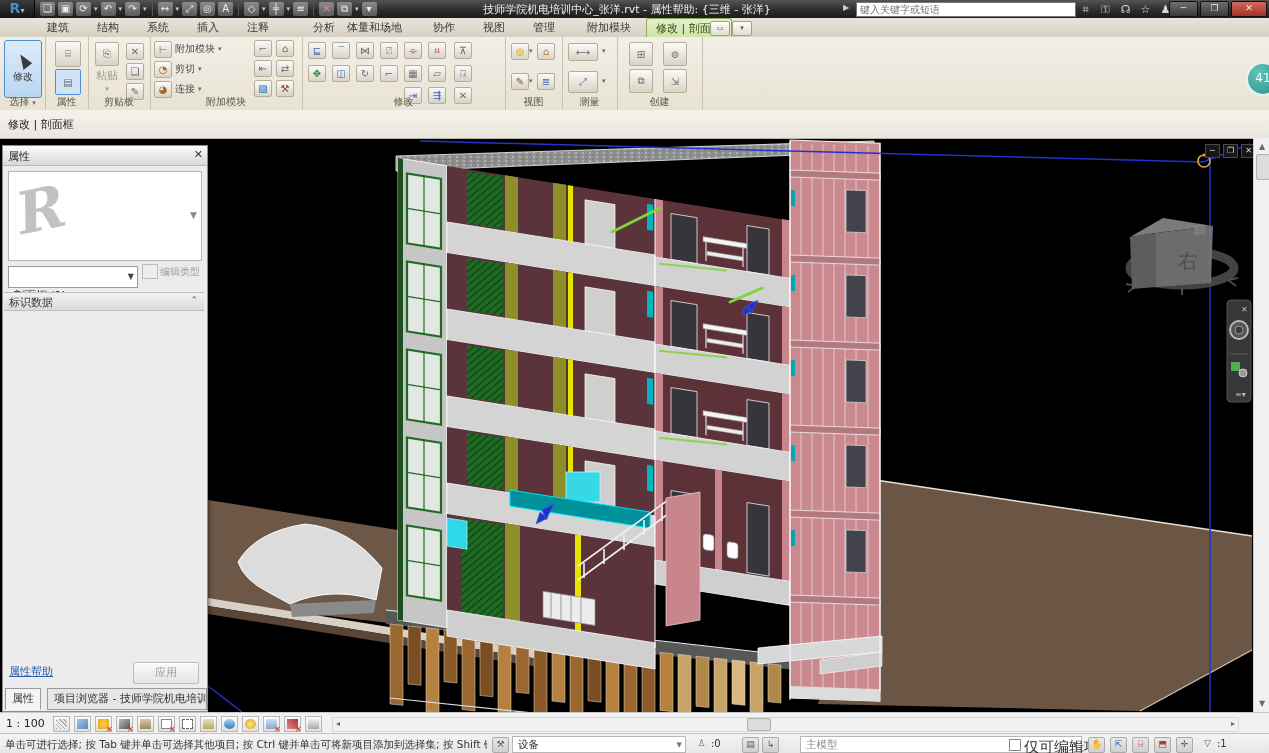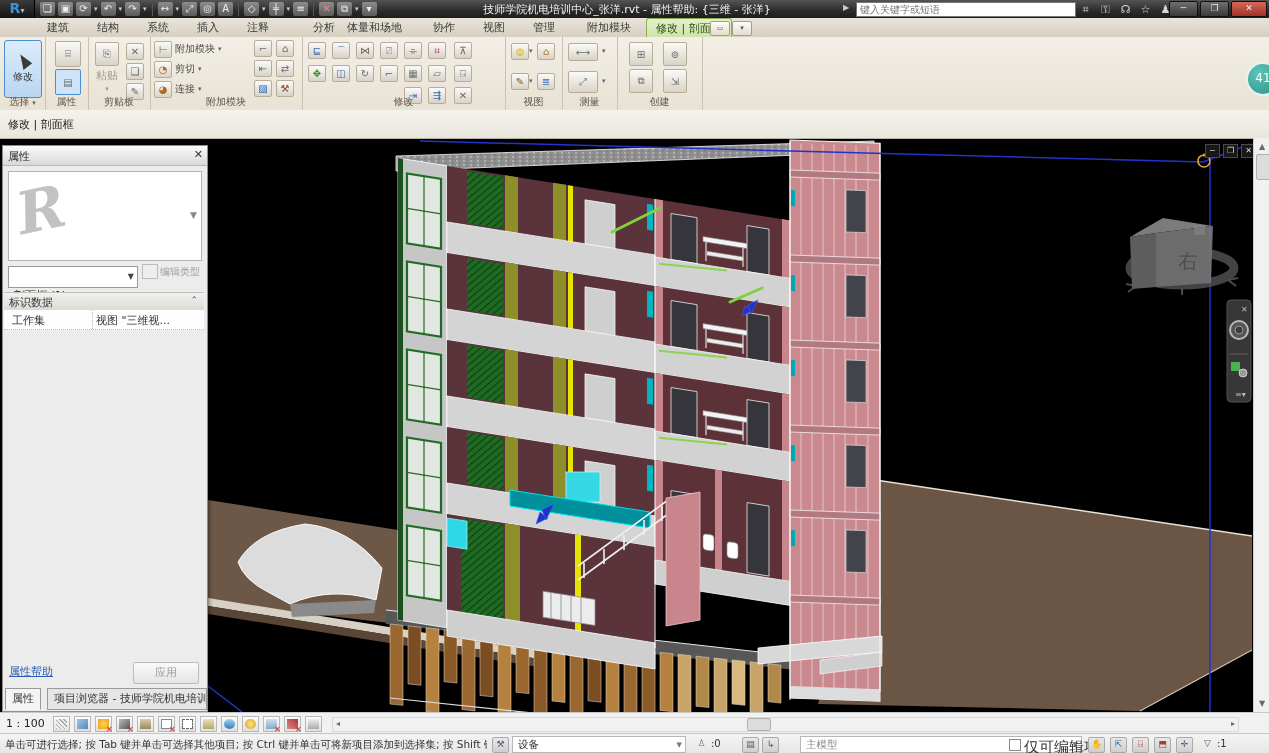--- a/index.html
+++ b/index.html
@@ -717,25 +717,20 @@
     <span class="v">剖面框 (1)</span>
     <span class="dd">▼</span>
   </div>
   <div id="edit-type">
     <span class="eicon"></span><span>编辑类型</span>
   </div>
   <div id="group-hdr">
     <span class="g">标识数据</span>
       <span class="chev">⌃</span>
   </div>
-  <div class="prow" style="top:164px;">
-    <span class="pn">工作集</span>
-      <span class="psep"></span>
-    <span class="pv">视图 "三维视...</span>
-  </div>
   <a id="pal-help">属性帮助</a>
   <div id="pal-apply">应用</div>
   <div class="paltab" id="paltab-prop">属性</div>
   <div class="paltab" id="paltab-browser">项目浏览器 - 技师学院机电培训...</div>
 </div>
 
 <div id="bottombar">
   <div id="vcb">
     <span class="scale">1 : 100</span>
     <div class="vcbico plain">

